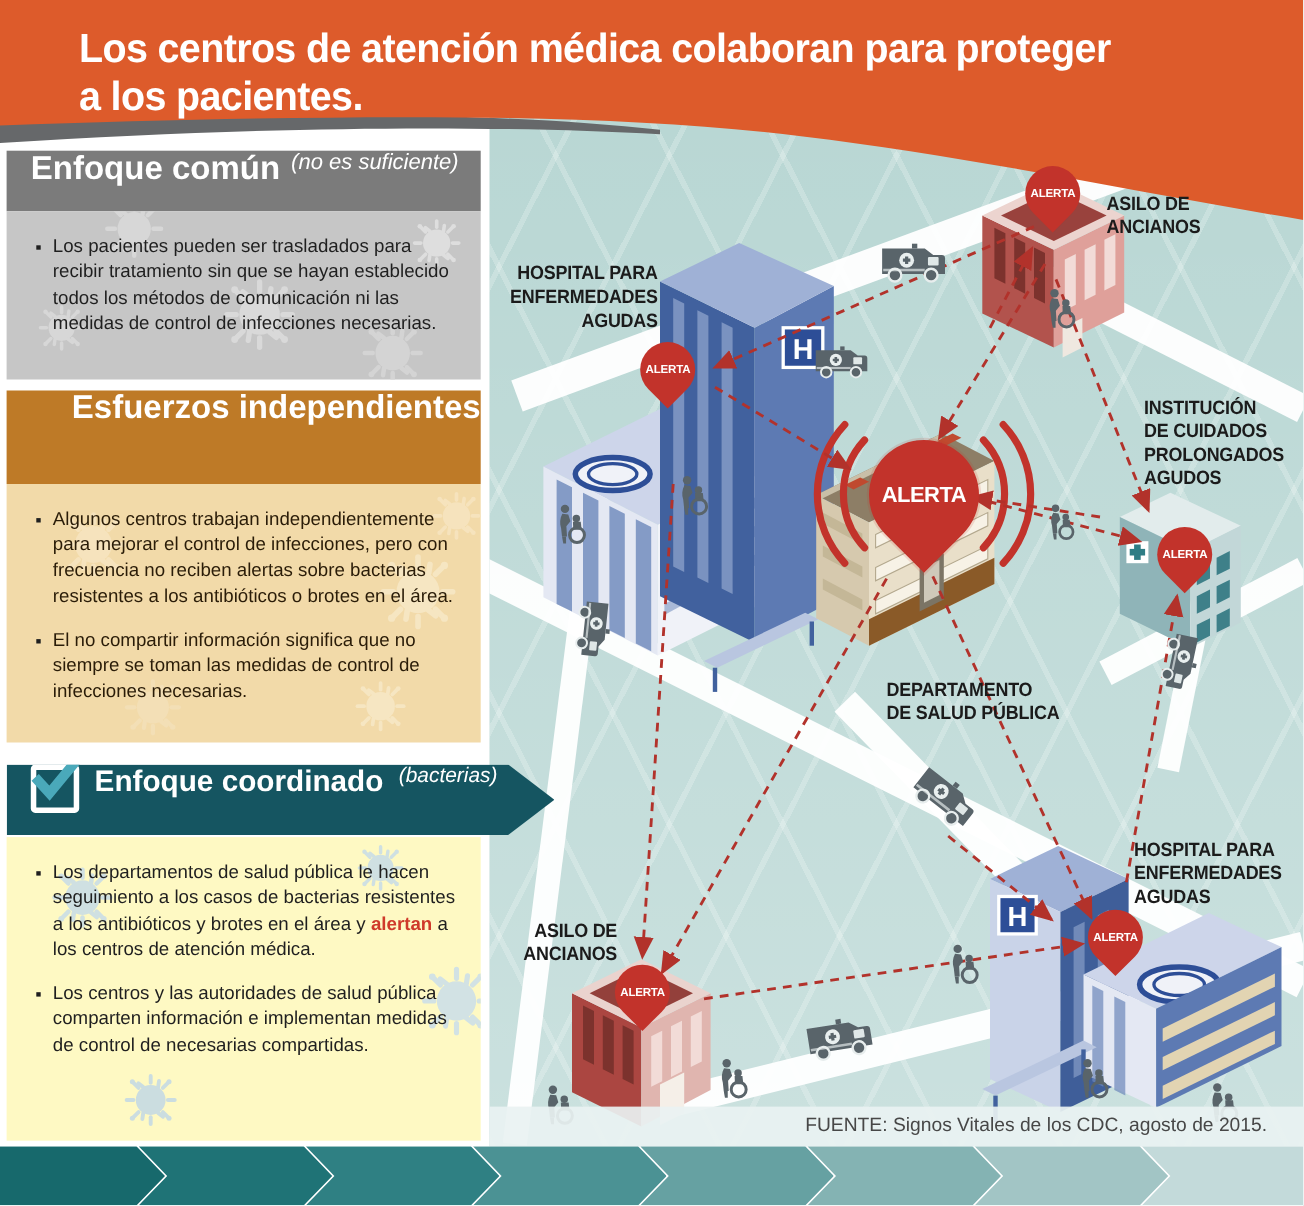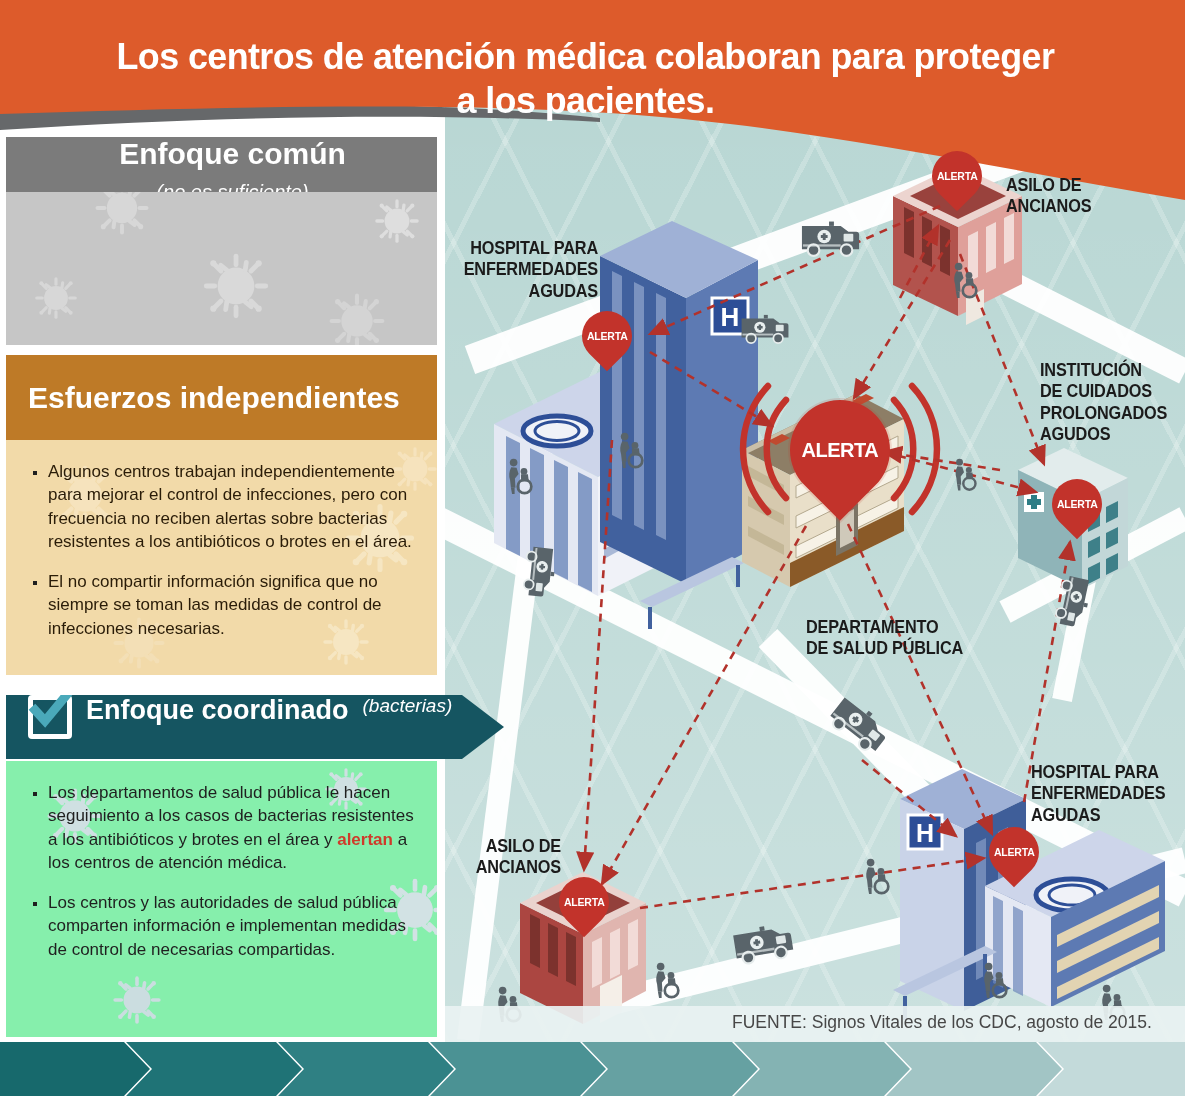--- a/index.html
+++ b/index.html
@@ -1,21 +1,21 @@
 <!DOCTYPE html>
 <html><head>
 <meta charset="utf-8">
 <style>
   html,body{margin:0;padding:0;background:#fff;}
   #page{position:relative;width:1185px;height:1096px;background:#fff;overflow:hidden;
         font-family:"Liberation Sans",sans-serif;}
 
   
   #header-svg{position:absolute;left:0;top:0;z-index:5;pointer-events:none;}
-  #title-block{position:absolute;left:40px;right:86px;top:35px;z-index:6;text-align:center;}
+  #title-block{position:absolute;left:40px;right:86px;top:22px;z-index:6;text-align:left;}
   #title-block .tl{color:#fff;font-weight:bold;font-size:37px;line-height:44px;
                    letter-spacing:-0.6px;transform:scaleX(.97);transform-origin:right top;}
 
   
   #map{position:absolute;left:445px;top:100px;width:740px;height:942px;z-index:1;
        background-color:#b9d7d4;
        background-image:
          linear-gradient(180deg, rgba(255,255,255,0) 0%, rgba(255,255,255,.25) 100%),
          repeating-linear-gradient(63deg,  rgba(255,255,255,.22) 0 5px, rgba(255,255,255,0) 5px 92px),
          repeating-linear-gradient(-63deg, rgba(255,255,255,.22) 0 5px, rgba(255,255,255,0) 5px 92px);}
@@ -44,35 +44,35 @@
   .sec-head{display:flex;align-items:baseline;gap:10px;padding:0 0 0 22px;box-sizing:border-box;}
   .sec-head .ttl{color:#fff;font-weight:bold;}
   .sec-head .qual{color:#fff;font-style:italic;}
   .sec-body{position:relative;overflow:hidden;}
   .sec-body ul{position:relative;z-index:2;margin:0;padding:20px 18px 0 42px;list-style-type:square;}
   .sec-body li{font-size:17px;line-height:1.38;color:#1f1f1f;margin-bottom:16px;}
   .sec-body li::marker{font-size:13px;color:#1f1f1f;}
   .germ{position:absolute;z-index:1;}
 
   #sec1{top:137px;}
-  #sec1 .sec-head{background:#7b7b7b;height:55px;align-items:center;flex-direction:column;}
+  #sec1 .sec-head{background:#7b7b7b;height:55px;align-items:flex-start;}
   #sec1 .ttl{font-size:30px;} #sec1 .qual{font-size:20px;}
   #sec1 .sec-body{background:#c6c6c6;height:153px;}
 
   #sec2{top:355px;}
-  #sec2 .sec-head{background:#be7a27;height:85px;flex-direction:column;justify-content:center;gap:2px;align-items:flex-start;}
+  #sec2 .sec-head{background:#be7a27;height:85px;flex-direction:row;justify-content:flex-end;gap:2px;align-items:flex-start;}
   #sec2 .ttl{font-size:30px;line-height:1.05;} #sec2 .qual{font-size:20px;}
   #sec2 .sec-body{background:#f2daa9;height:235px;}
   #sec2 .sec-body li{color:#2a1c08;}
 
   #sec3{top:695px;width:498px;}
   #sec3 .sec-head{background:#155561;height:66px;align-items:flex-start;gap:14px;width:498px;
                   clip-path:polygon(0 0,456px 0,498px 32px,456px 64px,0 64px);}
   #sec3 .ttl{font-size:27px;} #sec3 .qual{font-size:19px;}
-  #sec3 .sec-body{background:#86efac;height:276px;width:431px;}
+  #sec3 .sec-body{background:#fef9c3;height:276px;width:431px;}
   .hl-red{color:#cf3a2a;font-weight:bold;}
   #checkbox{width:34px;height:34px;border:5px solid #fff;border-radius:4px;position:relative;flex:0 0 auto;}
   #checkbox svg{position:absolute;left:-4px;top:-10px;overflow:visible;}
 
   
   #chevrons{position:absolute;left:0;bottom:0;width:1185px;height:54px;z-index:8;display:flex;overflow:hidden;}
   .chev{width:176px;height:54px;flex:0 0 auto;margin-left:-24px;
         clip-path:polygon(0 0,150px 0,176px 27px,150px 54px,0 54px,26px 27px);}
   .chev:first-child{margin-left:-26px;}
 
@@ -438,20 +438,23 @@
         </svg>
       <svg class="germ" style="left:322px;top:100px;color:#d4d4d4;" width="58" height="58">
           <use href="#germ-sym" width="58" height="58"></use>
         </svg>
       <svg class="germ" style="left:28px;top:84px;color:#d7d7d7;" width="44" height="44">
           <use href="#germ-sym" width="44" height="44"></use>
         </svg>
       <svg class="germ" style="left:368px;top:6px;color:#dedede;" width="46" height="46">
           <use href="#germ-sym" width="46" height="46"></use>
         </svg>
+      <ul>
+        <li>Los pacientes pueden ser trasladados para recibir tratamiento sin que se hayan establecido todos los métodos de comunicación ni las medidas de control de infecciones necesarias.</li>
+      </ul>
     </div>
   </div>
 
   <div class="sec" id="sec2">
     <div class="sec-head">
       <span class="ttl">Esfuerzos independientes</span>
     </div>
     <div class="sec-body">
       <svg class="germ" style="left:48px;top:24px;color:#f6e3bd;" width="62" height="62">
           <use href="#germ-sym" width="62" height="62"></use>

